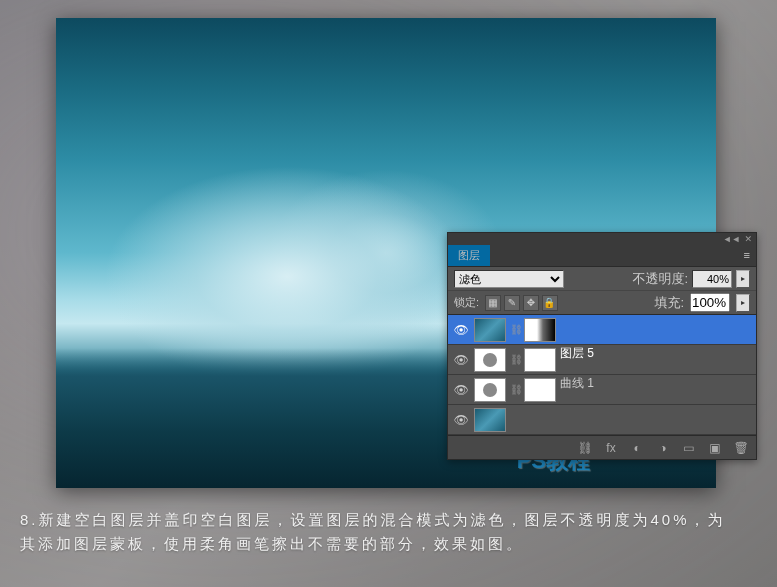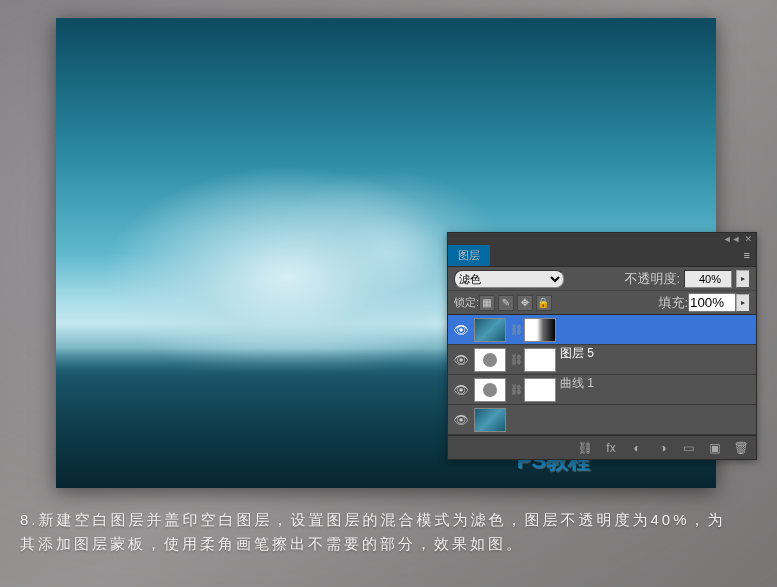--- a/index.html
+++ b/index.html
@@ -12,25 +12,25 @@
 .watermark-2 { position: absolute; right: 126px; top: 428px; color: #1b7fb5; font-size: 22px; font-weight: bold; text-shadow: 1px 1px 1px rgba(255,255,255,0.3); }
 .watermark-3 { position: absolute; right: 0; bottom: 0; color: #d0d0d0; font-size: 10px; background: rgba(0,0,0,0.2); padding: 1px 4px; }
 
 .layers-panel { position: absolute; right: 20px; top: 232px; width: 310px; background: #535353; border: 1px solid #2a2a2a; box-shadow: 0 2px 8px rgba(0,0,0,0.4); font-size: 11px; color: #ccc; }
 .panel-tabbar { display: flex; background: #3a3a3a; height: 12px; align-items: center; justify-content: flex-end; padding-right: 4px; font-size: 9px; color: #999; gap: 4px; }
 .panel-tabs { display: flex; background: #3a3a3a; border-bottom: 1px solid #2a2a2a; height: 22px; }
 .tab { padding: 4px 10px; color: #bbb; cursor: pointer; background: #0369a1; display: flex; align-items: center; }
 .tab-menu { margin-left: auto; padding: 4px 6px; cursor: pointer; }
 .panel-row { display: flex; align-items: center; height: 24px; padding: 0 6px; gap: 4px; border-bottom: 1px solid #454545; }
 .panel-row select, .panel-row input { background: #e8e8e8; border: 1px inset #888; font-size: 11px; height: 18px; }
-.blend-select { width: 110px; border-radius: 8px; }
+.blend-select { width: 110px; }
 .opacity-label, .fill-label { color: #ccc; font-size: 13px; margin-left: auto; }
-.pct-input { width: 48px; text-align: right; padding-right: 10px; }
+.pct-input { width: 40px; text-align: right; padding-right: 2px; }
 .pct-arrow { width: 14px; height: 18px; background: #e0e0e0; border: 1px outset #aaa; display: flex; align-items: center; justify-content: center; font-size: 8px; color: #333; cursor: pointer; }
-.lock-row { display: flex; align-items: center; height: 24px; padding: 0 6px; border-bottom: 1px solid #2a2a2a; }
+.lock-row { display: flex; align-items: center; height: 24px; padding: 0 6px; gap: 6px; border-bottom: 1px solid #2a2a2a; }
 .lock-icons { display: flex; gap: 3px; }
 .lock-icon { width: 16px; height: 16px; background: #666; border: 1px solid #444; display: flex; align-items: center; justify-content: center; font-size: 10px; cursor: pointer; }
 
 .layers-list { background: #535353; }
 .layer-item { display: flex; align-items: center; height: 30px; border-bottom: 1px solid #3a3a3a; padding: 0 4px; gap: 4px; }
 .layer-item.selected { background: #3875d7; color: #fff; }
 .vis-toggle { width: 18px; height: 18px; display: flex; align-items: center; justify-content: center; cursor: pointer; font-size: 12px; }
 .layer-thumb { width: 32px; height: 24px; border: 1px solid #888; background: linear-gradient(135deg, #1a5a70 0%, #4a9ab5 50%, #1a5a70 100%); flex-shrink: 0; }
 .layer-thumb.white { background: #fff; }
 .layer-thumb.mask { background: linear-gradient(90deg, #fff 0%, #fff 40%, #666 60%, #000 100%); }

